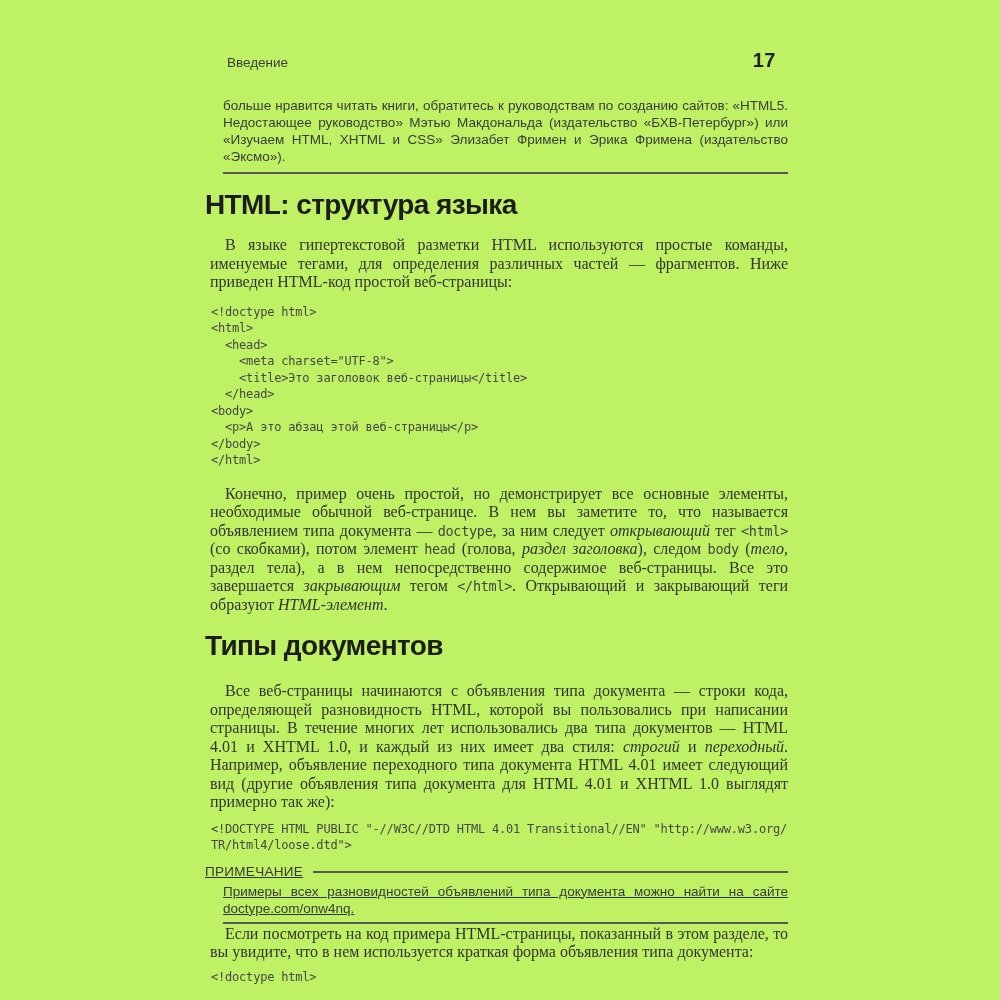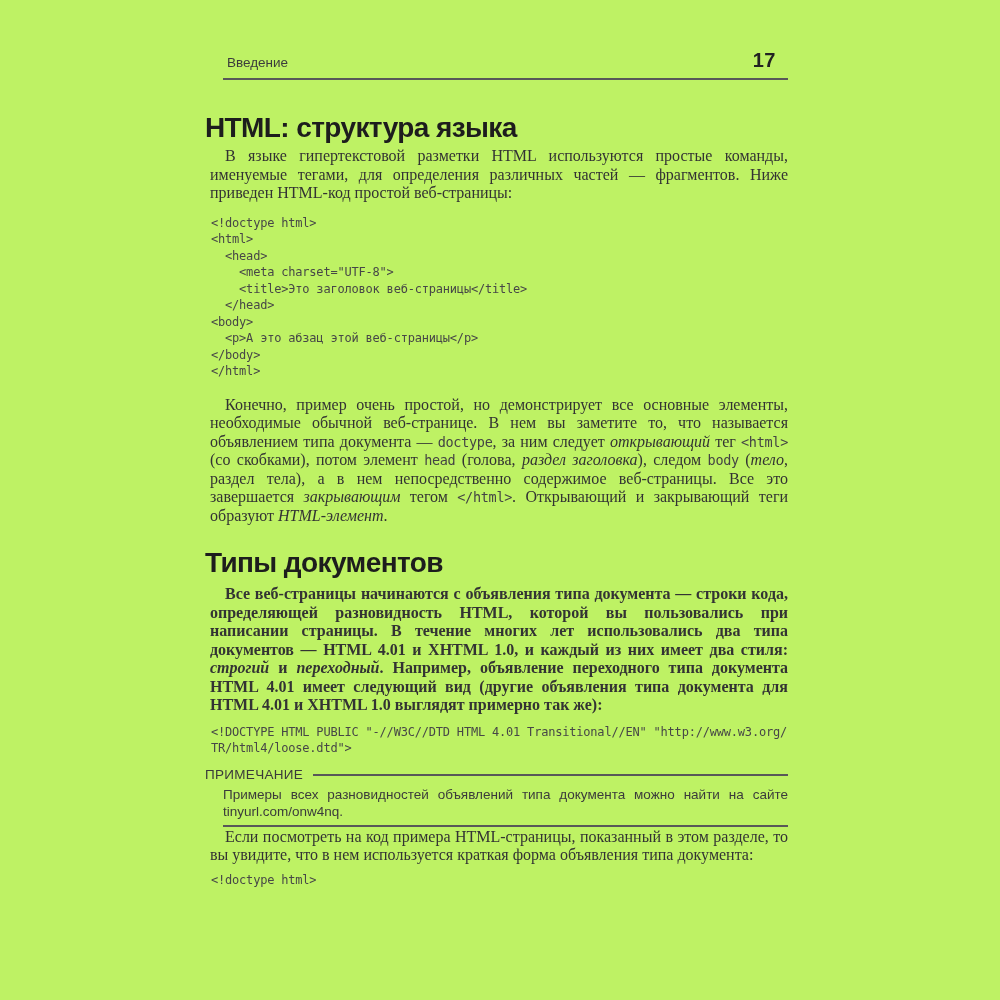--- a/index.html
+++ b/index.html
@@ -53,34 +53,34 @@
   }
   .top-note .rule { margin-top: 7px; }
 
   
   h1 {
     font: bold 28px/30px "Liberation Sans", sans-serif;
     letter-spacing: -0.6px;
     color: #1d1d1d;
     margin: 0;
   }
-  h1.h-structure { margin-top: 33px; }
-  h1.h-doctypes  { margin-top: 23px; }
+  h1.h-structure { margin-top: 16px; }
+  h1.h-doctypes  { margin-top: 17px; }
 
   
   .body-p {
     font: 16px/18.5px "Liberation Serif", serif;
     color: #333;
     text-align: justify;
     text-indent: 15px;
     margin: 0 0 0 5px;
   }
-  .p-intro1     { margin-top: 4px; }
+  .p-intro1     { margin-top: 16px; }
   .p-discuss    { margin-top: 16px; }
-  .p-intro2     { margin-top: 7px; font-weight: bold; }
+  .p-intro2     { margin-top: 21px; }
   .p-closing    { margin-top: 1px; }
 
   .sg-i { font-style: italic; }
   .sg-c {
     font-family: "DejaVu Sans Mono", monospace;
     font-size: 13.5px;
     letter-spacing: -0.3px;
     color: #444;
   }
 
@@ -90,21 +90,21 @@
     letter-spacing: -0.2px;
     color: #474747;
     white-space: pre;
     margin: 0 8px 0 6px;
   }
   pre.code-example  { margin-top: 12px; }
   pre.code-doctype  { margin-top: 9px; }
   pre.code-short    { margin-top: 7px; }
 
   
-  .note-box { margin-top: 10px; }
+  .note-box { margin-top: 10px; text-decoration: underline; }
   .note-label-row {
     display: flex;
     align-items: center;
   }
   .note-label {
     font: 13.5px/16px "Liberation Sans", sans-serif;
     color: #3a3a3a;
     letter-spacing: 0.3px;
     white-space: nowrap;
   }
@@ -122,20 +122,21 @@
 
 <div class="page">
   <div class="content">
 
     <div class="header-row">
       <span class="running-title">Введение</span>
       <span class="page-number">17</span>
     </div>
 
     <div class="top-note">
+      <p class="note-text">больше нравится читать книги, обратитесь к руководствам по созданию сайтов: «HTML5. Недостающее руководство» Мэтью Макдональда (издательство «БХВ-Петербург») или «Изучаем HTML, XHTML и CSS» Элизабет Фримен и Эрика Фримена (издательство «Эксмо»).</p>
       <div class="rule"></div>
     </div>
 
     <h1 class="h-structure">HTML: структура языка</h1>
 
     <p class="body-p p-intro1">В языке гипертекстовой разметки HTML используются простые команды, именуемые тегами, для определения различных частей — фрагментов. Ниже приведен HTML-код простой веб-страницы:</p>
 
     <pre class="code code-example">&lt;!doctype html&gt;
 &lt;html&gt;
   &lt;head&gt;
@@ -154,21 +155,21 @@
     <p class="body-p p-intro2"><span>Все веб-страницы начинаются с объявления типа документа — строки кода, определяющей разновидность HTML, которой вы пользовались при написании страницы. В течение многих лет использовались два типа документов — HTML 4.01 и XHTML 1.0, и каждый из них имеет два стиля: </span><span class="sg-i">строгий</span><span> и </span><span class="sg-i">переходный</span><span>. Например, объявление переходного типа документа HTML 4.01 имеет следующий вид (другие объявления типа документа для HTML 4.01 и XHTML 1.0 выглядят примерно так же):</span></p>
 
     <pre class="code code-doctype">&lt;!DOCTYPE HTML PUBLIC "-//W3C//DTD HTML 4.01 Transitional//EN" "http://www.w3.org/
 TR/html4/loose.dtd"&gt;</pre>
 
     <div class="note-box">
       <div class="note-label-row">
         <span class="note-label">ПРИМЕЧАНИЕ</span>
         <span class="label-rule"></span>
       </div>
-      <p class="note-text">Примеры всех разновидностей объявлений типа документа можно найти на сайте tinyurl.com/onw4nq.</p>
+      <p class="note-text">Примеры всех разновидностей объявлений типа документа можно найти на сайте doctype.com/onw4nq.</p>
       <div class="rule"></div>
     </div>
 
     <p class="body-p p-closing">Если посмотреть на код примера HTML-страницы, показанный в этом разделе, то вы увидите, что в нем используется краткая форма объявления типа документа:</p>
 
     <pre class="code code-short">&lt;!doctype html&gt;</pre>
 
   </div>
 </div>
 

